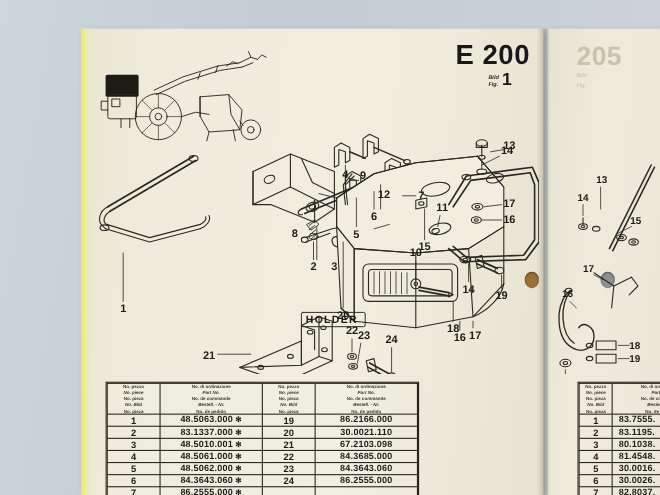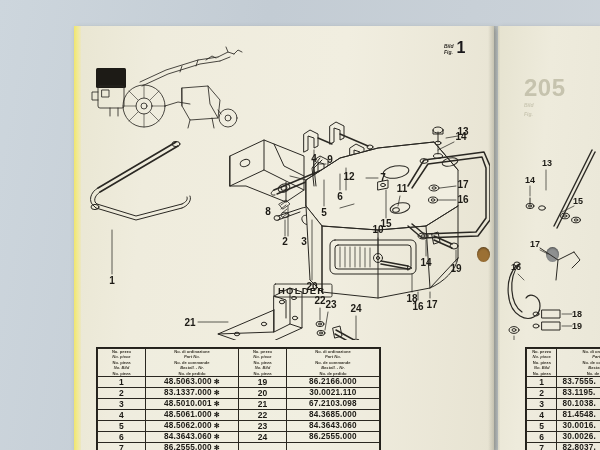--- a/index.html
+++ b/index.html
@@ -44,21 +44,21 @@
   #punch-right{left:546px;top:247px;background:#8e9090;}
 
   
   #hdr{position:absolute;left:414px;top:38px;text-align:left;}
   #hdr .model{font-size:25px;font-weight:bold;color:#19171a;letter-spacing:.5px;
     font-family:"Liberation Sans",sans-serif;line-height:1;}
   #hdr .figrow{display:flex;align-items:flex-end;gap:3px;margin-top:2px;margin-left:30px;}
   #hdr .figlbl{font-size:5px;line-height:1.12;font-style:italic;font-weight:bold;color:#2a2722;}
   #hdr .fignum{font-size:16px;font-weight:bold;color:#19171a;line-height:.95;}
 
-  #hdr-right{position:absolute;left:524px;top:40px;margin-top:36px;}
+  #hdr-right{position:absolute;left:524px;top:40px;}
   #hdr-right .model{font-size:24px;font-weight:bold;color:#c6c3ae;letter-spacing:.5px;line-height:1;}
   #hdr-right .figlbl{font-size:5px;font-style:italic;font-weight:bold;color:#cac7b2;line-height:1.12;margin-top:3px;}
 
   
   #art{position:absolute;left:78px;top:30px;width:412px;height:310px;}
   #art-right{position:absolute;left:500px;top:30px;width:100px;height:310px;}
 
   
   .ptable{position:absolute;border:1.1px solid #23211c;border-collapse:collapse;
     background:rgba(255,255,255,.06);}
@@ -91,20 +91,21 @@
 <div id="desk"></div>
 
 <div class="sheet" id="page-main"></div>
 <div class="sheet" id="page-right"></div>
 <div id="yellow-strip"></div>
 <div id="gutter"></div>
 <div class="punch" id="punch-main"></div>
 <div class="punch" id="punch-right"></div>
 
 <div id="hdr">
+  <div class="model">E 200</div>
   <div class="figrow">
     <div>
       <div class="figlbl">Bild</div>
       <div class="figlbl">Fig.</div>
     </div>
     <div class="fignum">1</div>
   </div>
 </div>
 
 <div id="hdr-right">

